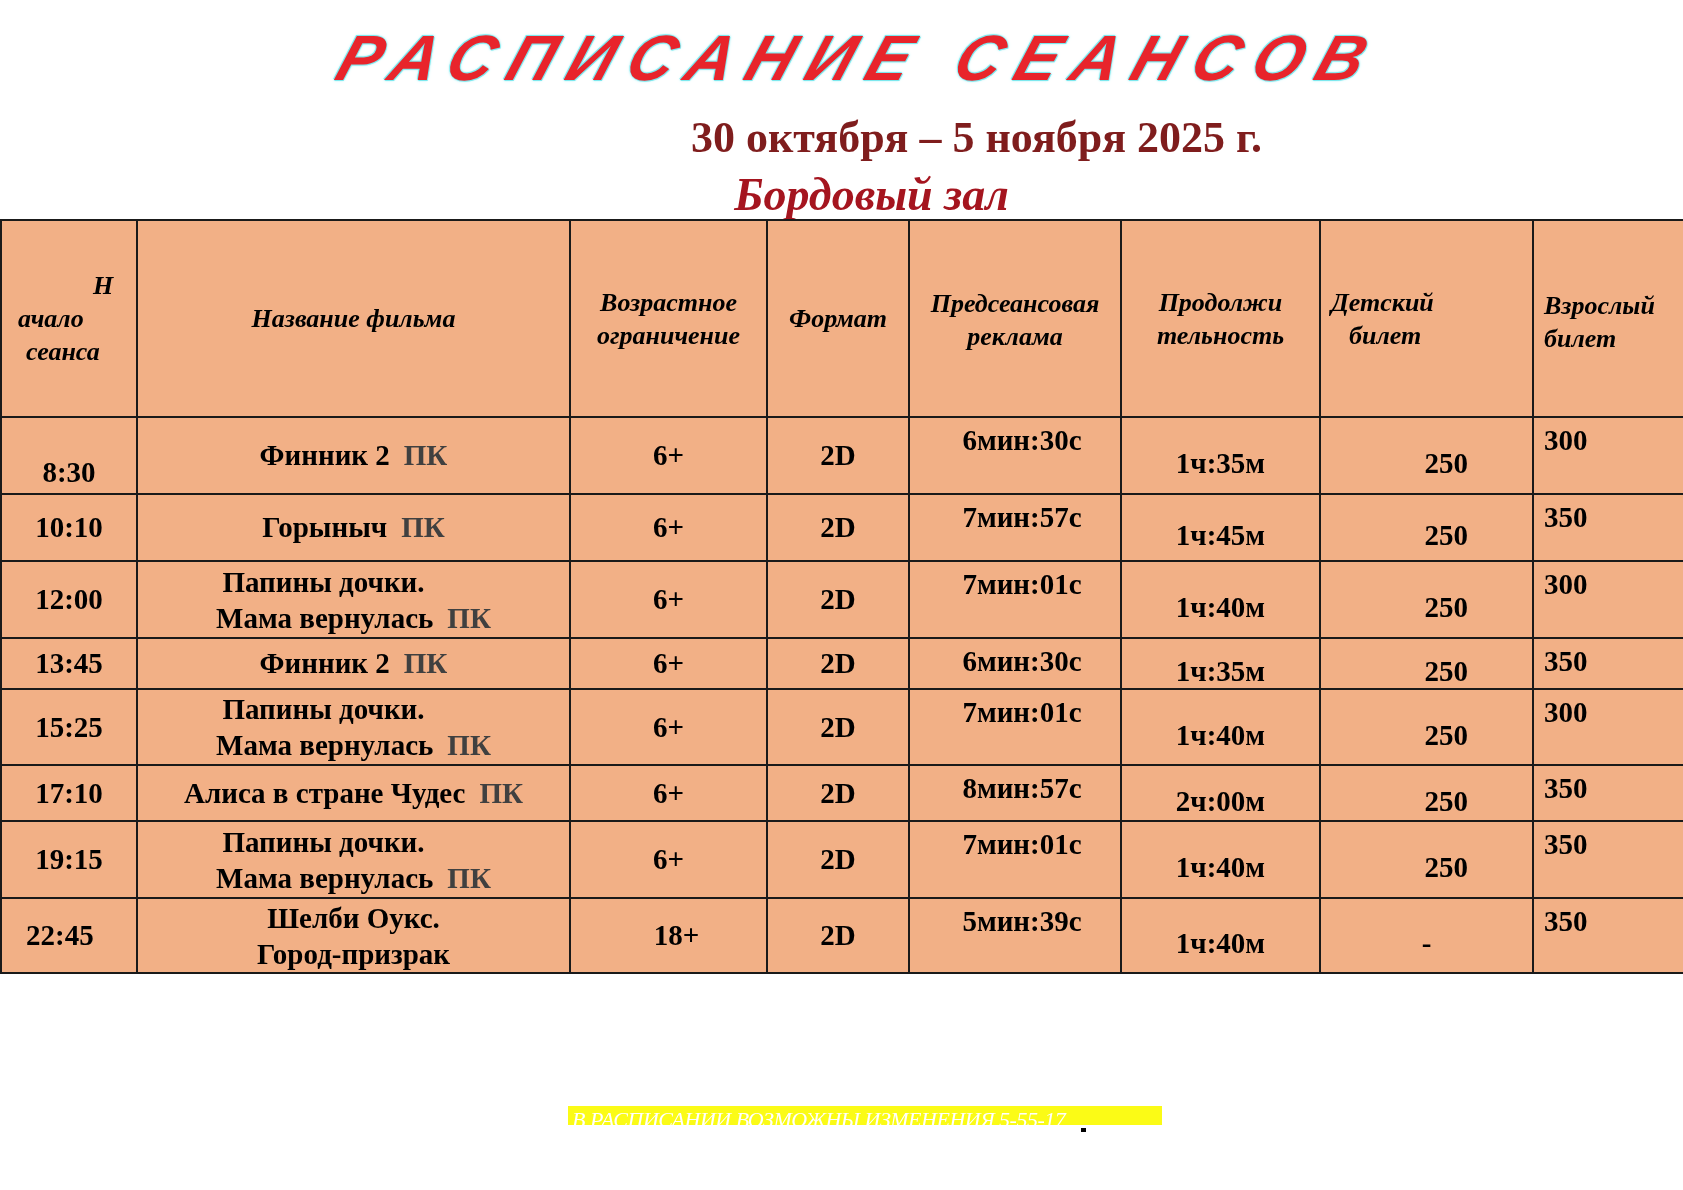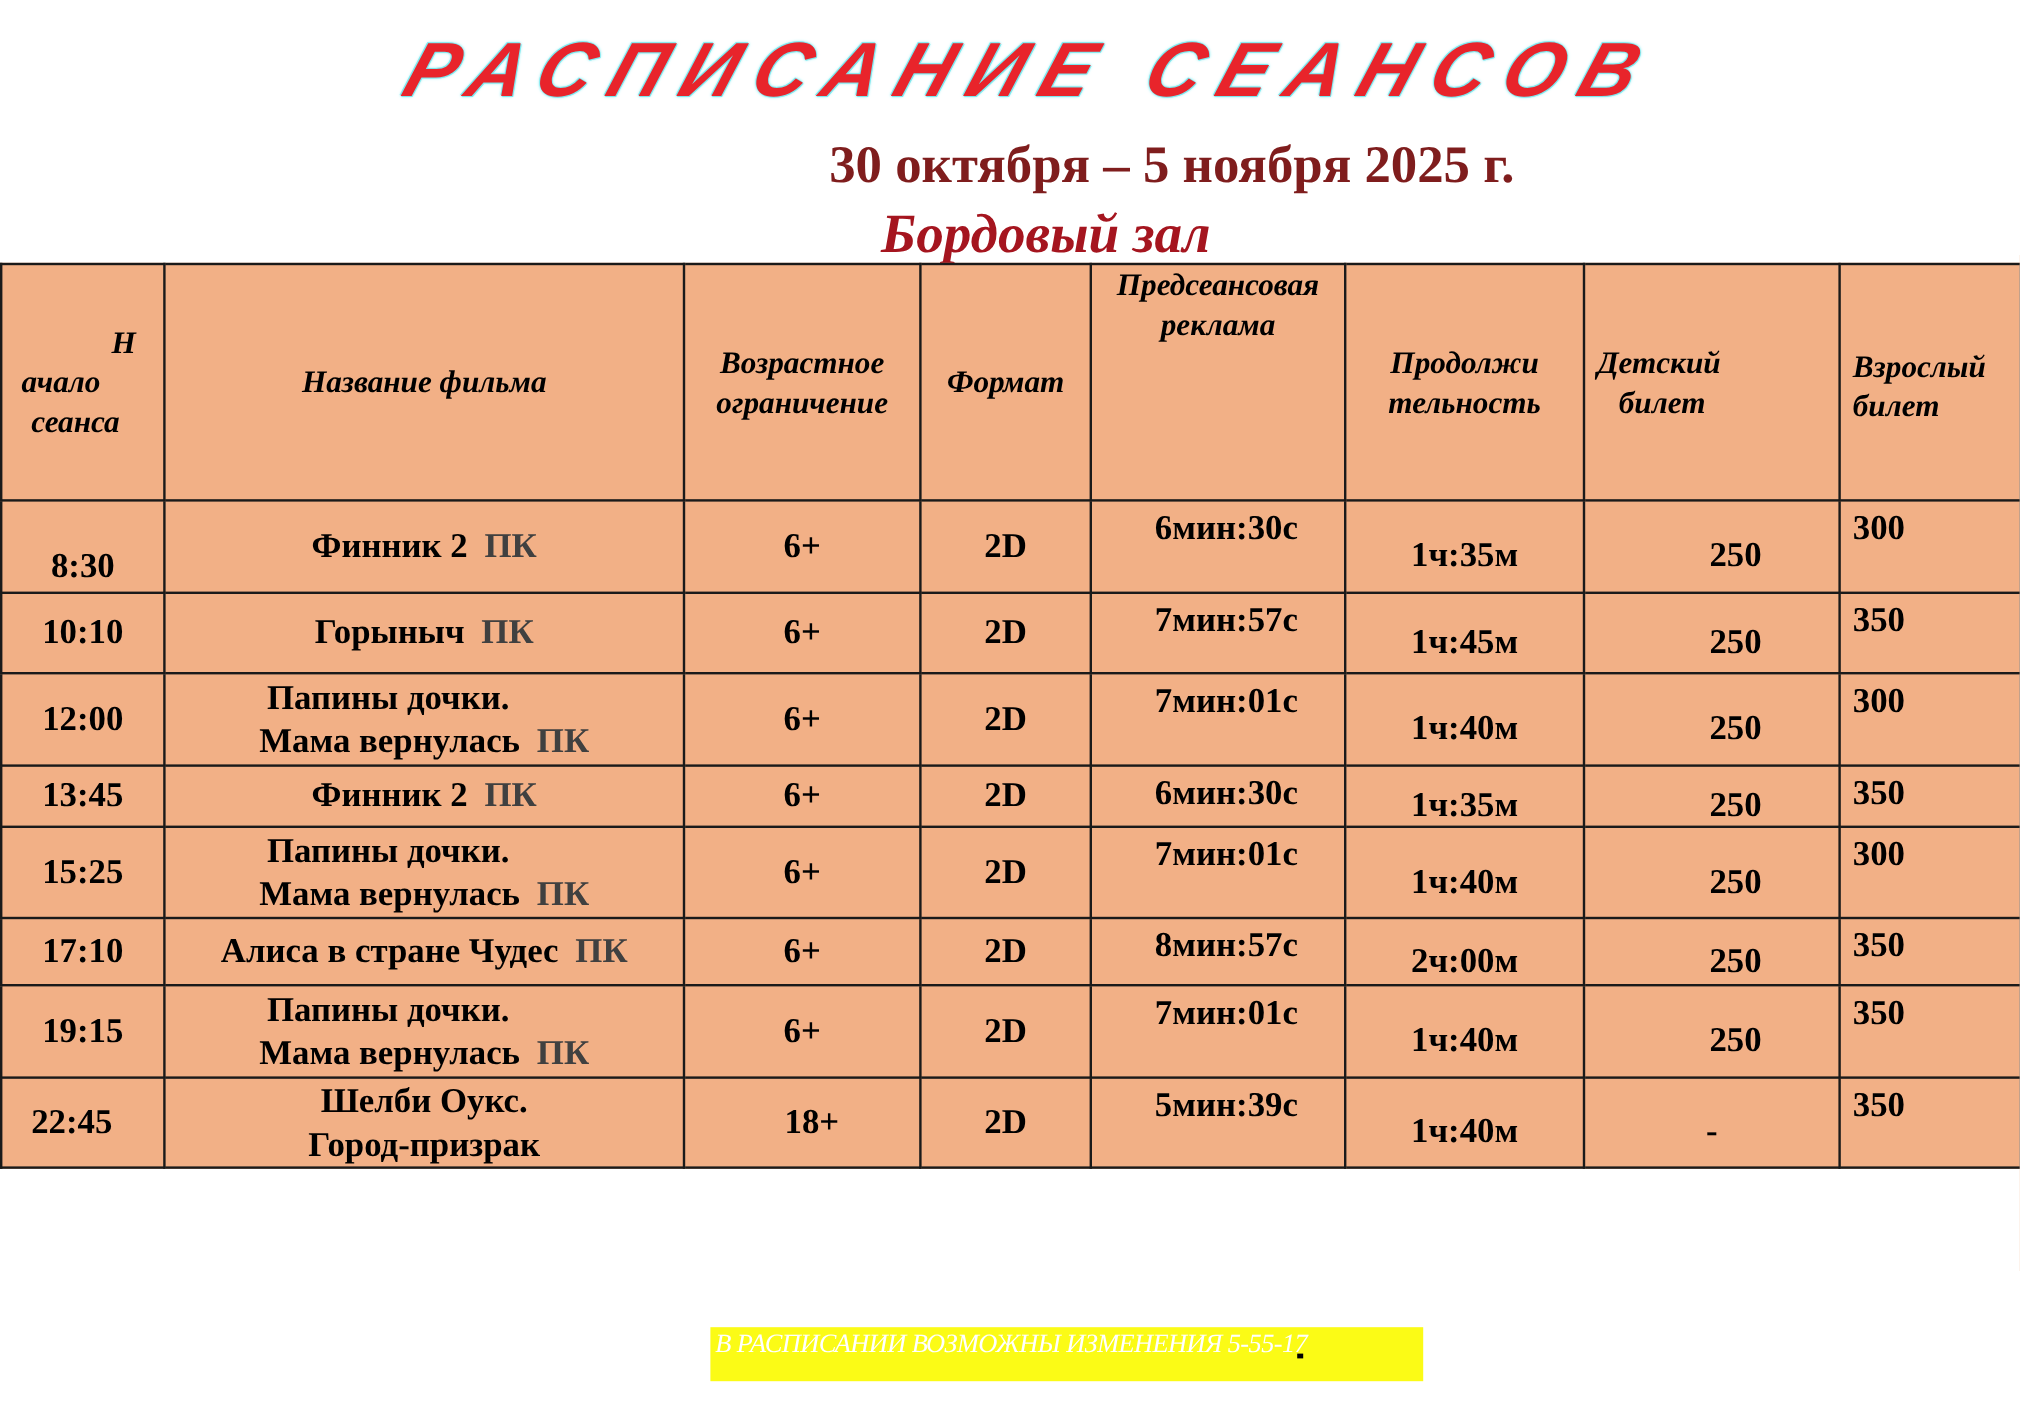--- a/index.html
+++ b/index.html
@@ -36,21 +36,21 @@
   .th-child, .th-adult { text-align:left !important; padding-left:10px !important; vertical-align:middle; }
   .th-adult { vertical-align:top !important; padding-top:68px !important; }
   .pk { color:#404040; margin-left:14px; }
   .film-line { display:block; line-height:36px; }
   .ad { position:absolute; left:0; right:0; top:6px; text-align:center;padding-left:14px; }
   .adult { position:absolute; left:10px; top:6px; }
   .child { display:block; text-align:right; padding-right:64px; }
   .dur { display:block; padding-top:16px; }
   .time-830 { vertical-align:bottom !important; padding-bottom:4px !important; }
   .footer {
-    position:absolute; left:592px; top:1106px; height:45px; width:594px; background:#fbfb16;
+    position:absolute; left:568px; top:1106px; height:19px; width:594px; background:#fbfb16;
     color:#ffffff; font-family:"Liberation Serif", serif; font-style:italic; font-size:22px; line-height:27px; white-space:nowrap; overflow:hidden;
     padding-left:4px; box-sizing:border-box; letter-spacing:-0.5px;
   }
   .footer-dot { position:absolute; left:1081px; top:1128px; width:5px; height:4px; background:#000; }
 </style>
 </head>
 <body>
 
 <div class="title"><span class="title-inner">РАСПИСАНИЕ СЕАНСОВ</span></div>
 <div class="dates">30 октября – 5 ноября 2025 г.</div>
@@ -73,21 +73,21 @@
         <span class="h-line h-first">Н</span>
         <span class="h-line">ачало</span>
         <span class="h-line" style="padding-left:8px">сеанса</span>
       </th>
       <th>Название фильма</th>
       <th>
         <span style="display:block">Возрастное</span>
         <span style="display:block">ограничение</span>
       </th>
       <th>Формат</th>
-      <th style="vertical-align:top;">
+      <th style="vertical-align:top;padding-top:66px">
         <span style="display:block">Предсеансовая</span>
         <span style="display:block">реклама</span>
       </th>
       <th>
         <span style="display:block">Продолжи</span>
         <span style="display:block">тельность</span>
       </th>
       <th class="th-child">
         <span style="display:block">Детский</span>
         <span style="display:block;padding-left:18px">билет</span>

